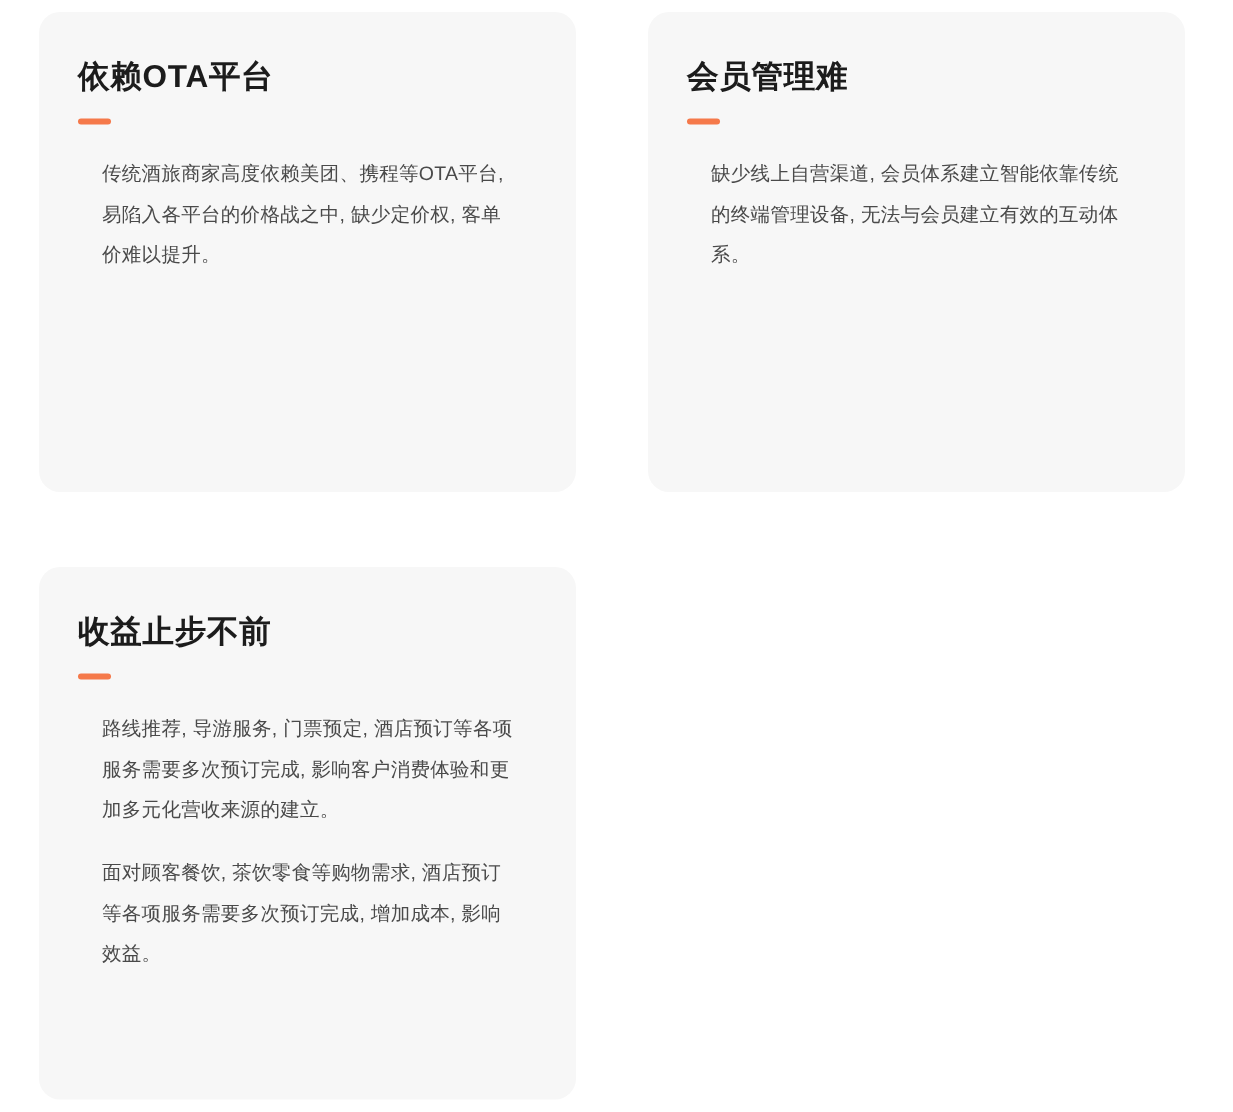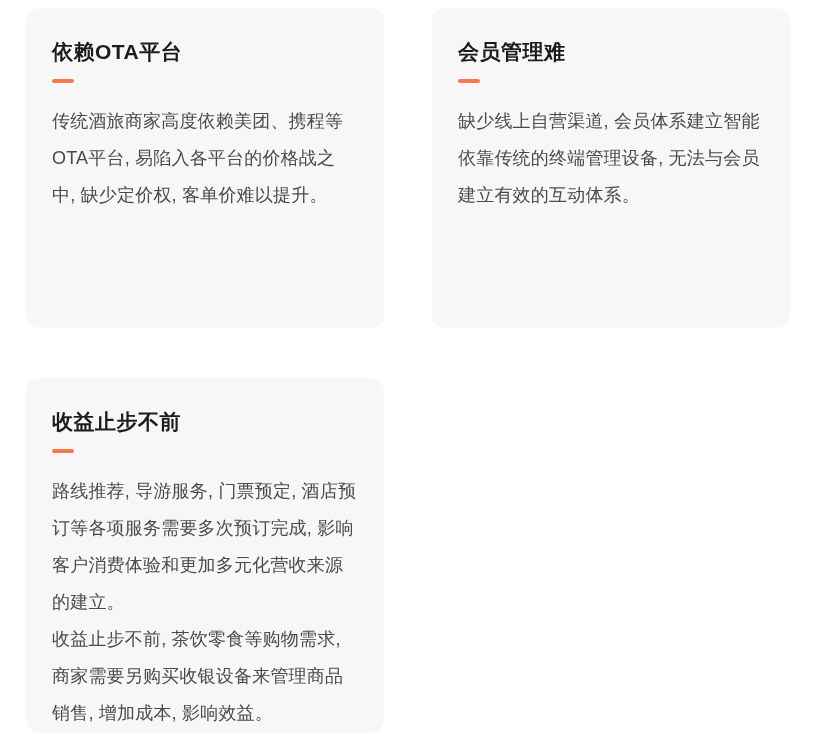--- a/index.html
+++ b/index.html
@@ -37,24 +37,24 @@
     line-height: 1.3;
   }
   .accent-bar {
     width: 22px;
     height: 4px;
     border-radius: 2px;
     background: #f5794a;
     margin: 14px 0 20px 0;
   }
   .card-body p {
-    font-size: 18px;
+    font-size: 13px;
     line-height: 2.05;
     color: #4a4a4a;
-    margin: 0;
+    margin: 16px;
     letter-spacing: 0.2px;
   }
   .card-body p + p {
     margin-top: 0;
   }
 </style>
 </head>
 <body>
 
 <div class="grid">
@@ -73,18 +73,18 @@
     <div class="card-body">
       <p>缺少线上自营渠道, 会员体系建立智能依靠传统的终端管理设备, 无法与会员建立有效的互动体系。</p>
     </div>
   </div>
 
   <div class="card">
     <h2 class="card-title">收益止步不前</h2>
     <div class="accent-bar"></div>
     <div class="card-body">
       <p>路线推荐, 导游服务, 门票预定, 酒店预订等各项服务需要多次预订完成, 影响客户消费体验和更加多元化营收来源的建立。</p>
-      <p>收益止步不前, 茶饮零食等购物需求, 商家需要另购买收银设备来管理商品销售, 增加成本, 影响效益。</p>
+      <p>面对顾客餐饮, 茶饮零食等购物需求, 酒店预订等各项服务需要多次预订完成, 增加成本, 影响效益。</p>
     </div>
   </div>
 
 
 </div>
 
 </body></html>

